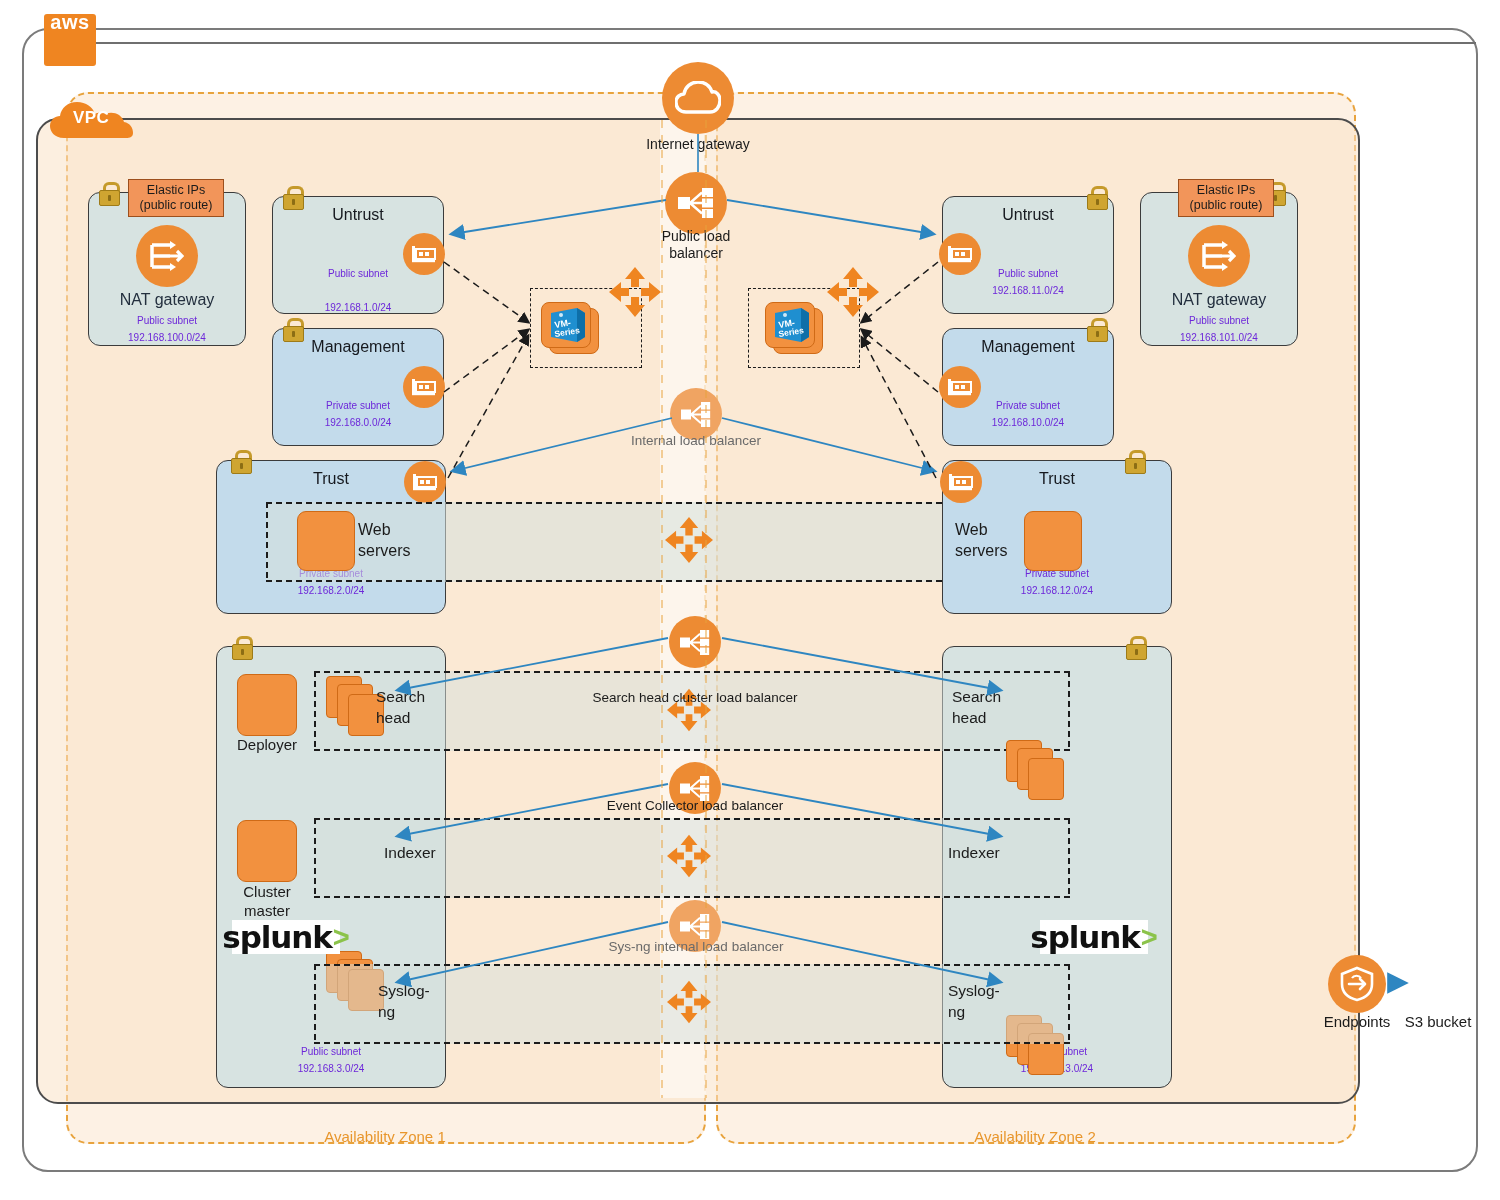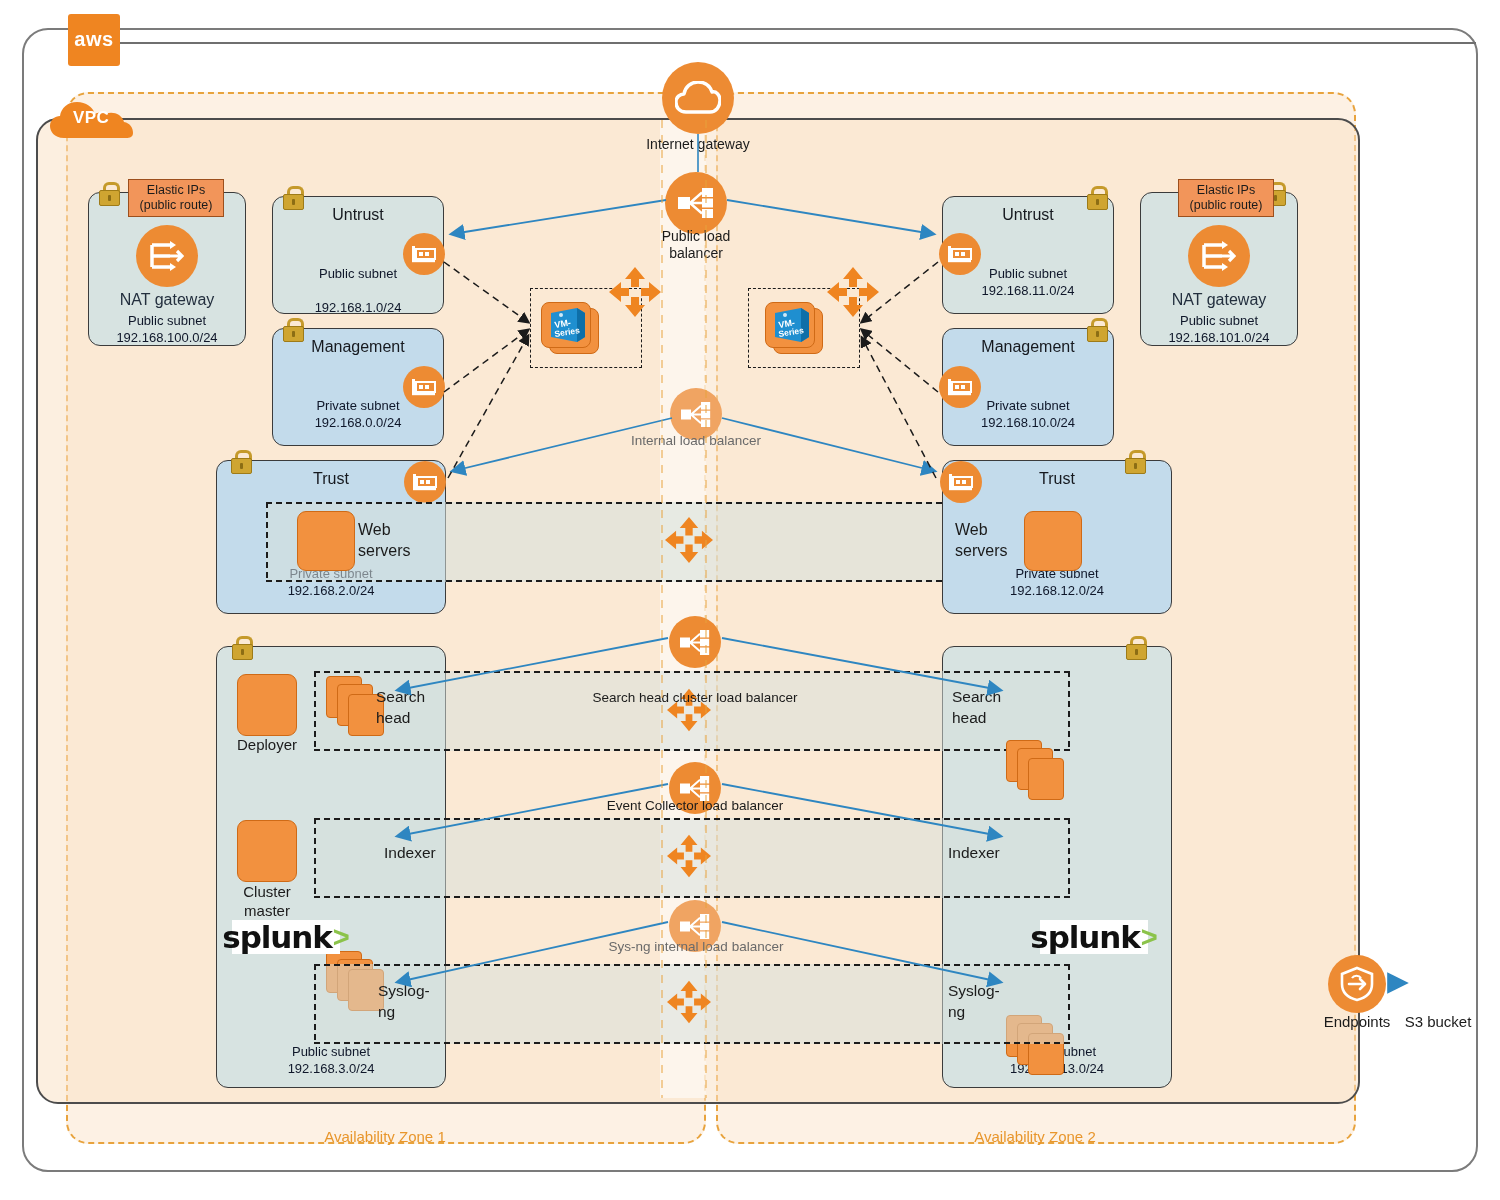--- a/index.html
+++ b/index.html
@@ -12,36 +12,36 @@
   .region-frame{left:22px;top:28px;width:1452px;height:1140px;border:2px solid #7b7b7b;
                 border-radius:26px;background:#fff;}
   .az-band{background:#fdf1e4;border:2px dashed #e8a33d;border-radius:22px;}
   .az1{left:66px;top:92px;width:636px;height:1048px;}
   .az2{left:716px;top:92px;width:636px;height:1048px;}
   .vpc-box{left:36px;top:118px;width:1320px;height:982px;border:2px solid #4c4c4c;
            border-radius:22px;background:rgba(250,225,199,.55);}
 
   
   .aws-logo{left:44px;top:14px;width:52px;height:52px;background:#ef8521;border-radius:3px;
-            display:flex;align-items:center;justify-content:center;margin-left:24px;}
+            display:flex;align-items:flex-start;justify-content:center;}
   .aws-logo span{color:#fff;font-size:20px;font-weight:700;letter-spacing:.5px;
                  font-family:"Liberation Sans",sans-serif;line-height:1;margin-top:-2px;}
   .aws-rule{left:96px;top:42px;width:1380px;height:2px;background:#6f6f6f;}
 
   
   .vpc-tag{left:48px;top:96px;width:86px;height:46px;}
   .vpc-tag .label{position:absolute;left:0;top:12px;width:86px;text-align:center;
                   color:#fff;font-size:17px;font-weight:700;letter-spacing:.4px;z-index:3;}
 
   
   .subnet{border:1.6px solid #3b3b3b;border-radius:12px;text-align:center;}
   .pub{background:#d7e3e1;}
   .priv{background:#c3dbeb;}
   .subnet .title{font-size:16px;color:#16191f;margin-top:9px;}
-  .subnet .cidr{position:absolute;left:0;right:0;font-size:13px;line-height:17px;color:#0f172a;}
+  .subnet .cidr{position:absolute;left:0;right:0;font-size:10px;line-height:17px;color:#6d28d9;}
 
   
   .lock{width:19px;height:22px;}
   .lock .shackle{position:absolute;left:4px;top:0;width:11px;height:10px;border:3px solid #c59a2b;
                  border-bottom:none;border-radius:6px 6px 0 0;}
   .lock .body{position:absolute;left:0;top:8px;width:19px;height:14px;background:#cfa531;
               border:1px solid #9e7b18;border-radius:2px;}
   .lock .body:after{content:"";position:absolute;left:8px;top:4px;width:3px;height:6px;
               background:#8c6d14;border-radius:1px;}
 

